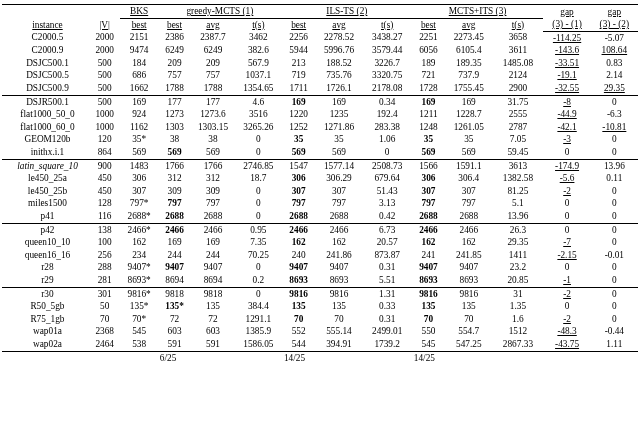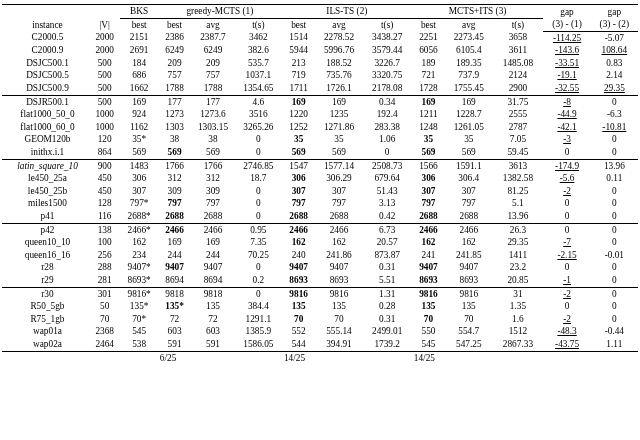--- a/index.html
+++ b/index.html
@@ -3,21 +3,21 @@
 <meta charset="utf-8">
 <style>
   html,body{margin:0;padding:0;background:#ffffff;}
   body{width:640px;height:440px;font-family:"Liberation Serif",serif;color:#000;}
   #wrap{padding:4px 2px 0 2px;}
   table{border-collapse:collapse;width:636px;font-size:9.3px;}
   td,th{padding:0 2px;line-height:12.6px;white-space:nowrap;}
   .rule-top td{border-top:1.4px solid #000;}
   .rule-bot td{border-bottom:1.4px solid #000;}
   .thin td{border-top:0.9px solid #000;}
-  .hdr td{text-align:center;vertical-align:bottom;}
+  .hdr td{text-align:center;vertical-align:bottom;text-decoration:underline;}
   .grp{border-bottom:0.9px solid #000;}
   .u{text-decoration:underline;font-family:Liberation Serif, serif;}
   .inst{text-align:center;padding-left:6px;}
   .num{text-align:center;}
   .bold{font-weight:bold;}
   .tot td{text-align:left;}
 </style>
 </head>
 <body>
 
@@ -70,52 +70,52 @@
   </thead>
 
   <tbody id="body">
         <tr class="">
           <td class="inst">C2000.5</td>
           <td class="num">2000</td>
           <td class="num">2151</td>
           <td class="num">2386</td>
           <td class="num">2387.7</td>
           <td class="num">3462</td>
-          <td class="num">1514</td>
+          <td class="num">2256</td>
           <td class="num">2278.52</td>
           <td class="num">3438.27</td>
           <td class="num">2251</td>
           <td class="num">2273.45</td>
           <td class="num">3658</td>
           <td class="num"><span class="u">-114.25</span></td>
           <td class="num">-5.07</td>
         </tr>
         <tr class="">
           <td class="inst">C2000.9</td>
           <td class="num">2000</td>
-          <td class="num">2691</td>
+          <td class="num">9474</td>
           <td class="num">6249</td>
           <td class="num">6249</td>
           <td class="num">382.6</td>
           <td class="num">5944</td>
           <td class="num">5996.76</td>
           <td class="num">3579.44</td>
           <td class="num">6056</td>
           <td class="num">6105.4</td>
           <td class="num">3611</td>
           <td class="num"><span class="u">-143.6</span></td>
           <td class="num"><span class="u">108.64</span></td>
         </tr>
         <tr class="">
           <td class="inst">DSJC500.1</td>
           <td class="num">500</td>
           <td class="num">184</td>
           <td class="num">209</td>
           <td class="num">209</td>
-          <td class="num">535.7</td>
+          <td class="num">567.9</td>
           <td class="num">213</td>
           <td class="num">188.52</td>
           <td class="num">3226.7</td>
           <td class="num">189</td>
           <td class="num">189.35</td>
           <td class="num">1485.08</td>
           <td class="num"><span class="u">-33.51</span></td>
           <td class="num">0.83</td>
         </tr>
         <tr class="">
@@ -408,21 +408,21 @@
         </tr>
         <tr class="">
           <td class="inst">R50_5gb</td>
           <td class="num">50</td>
           <td class="num">135*</td>
           <td class="num bold">135*</td>
           <td class="num">135</td>
           <td class="num">384.4</td>
           <td class="num bold">135</td>
           <td class="num">135</td>
-          <td class="num">0.28</td>
+          <td class="num">0.33</td>
           <td class="num bold">135</td>
           <td class="num">135</td>
           <td class="num">1.35</td>
           <td class="num">0</td>
           <td class="num">0</td>
         </tr>
         <tr class="">
           <td class="inst">R75_1gb</td>
           <td class="num">70</td>
           <td class="num">70*</td>

